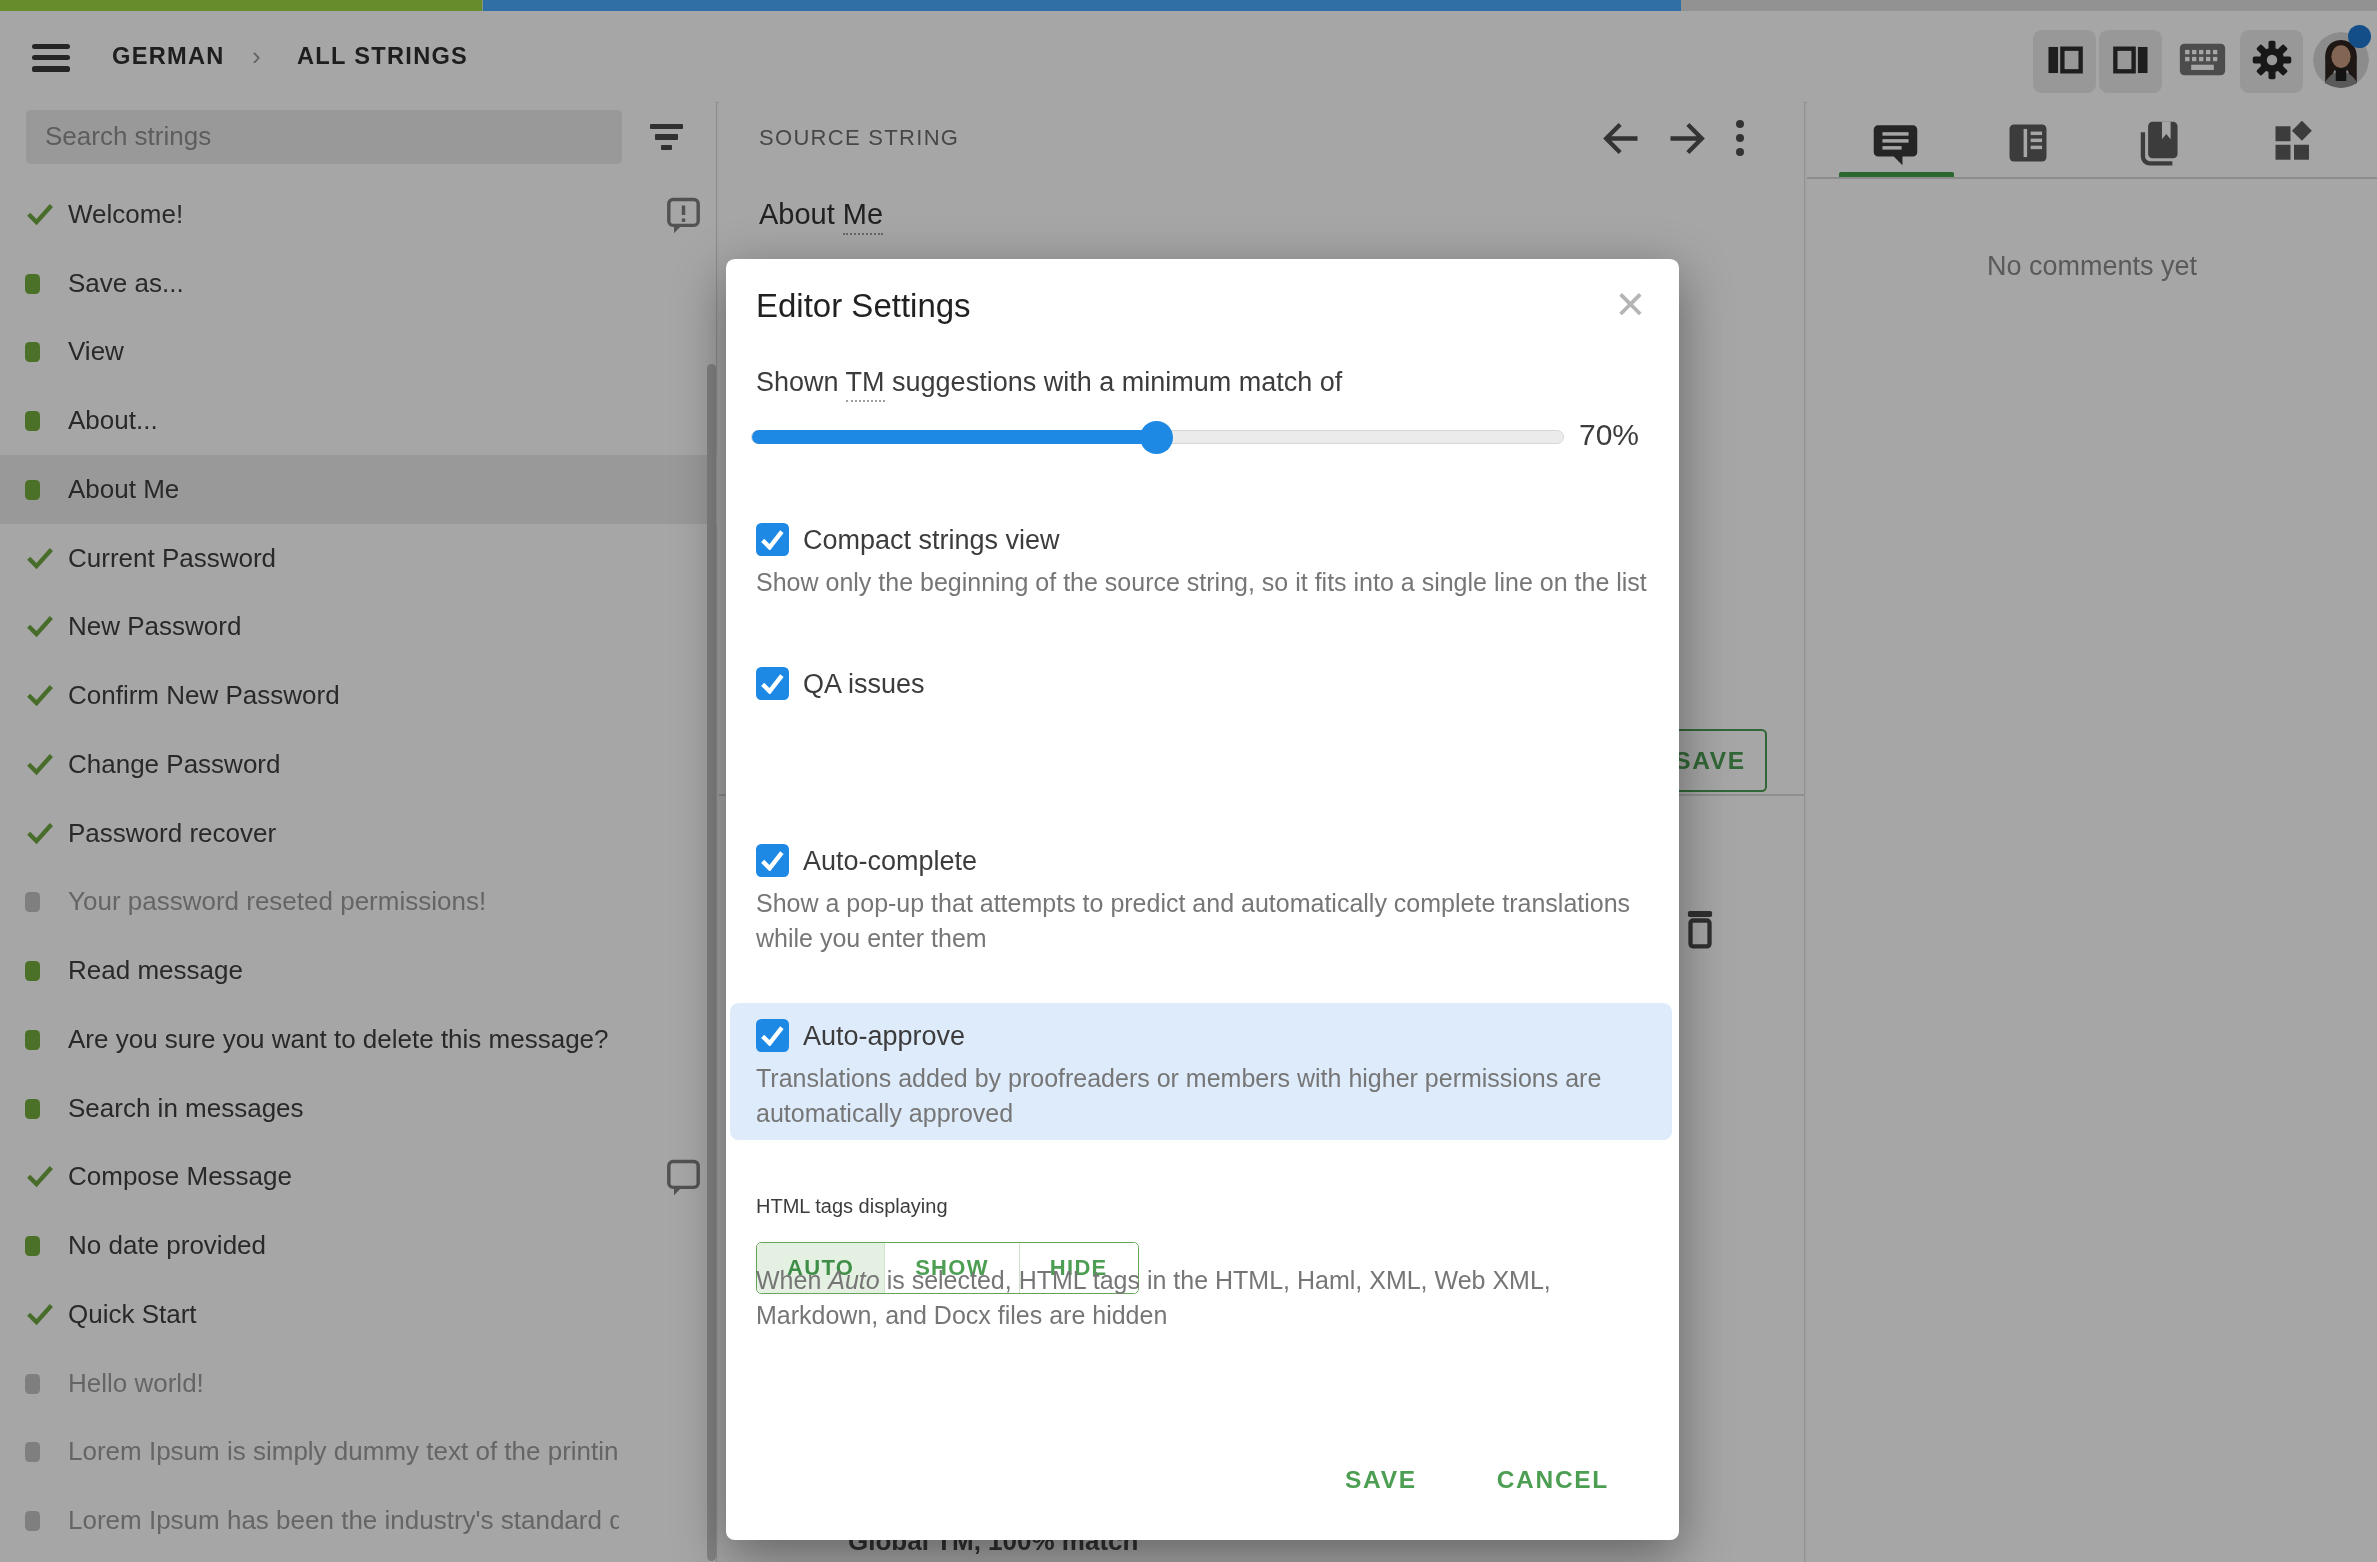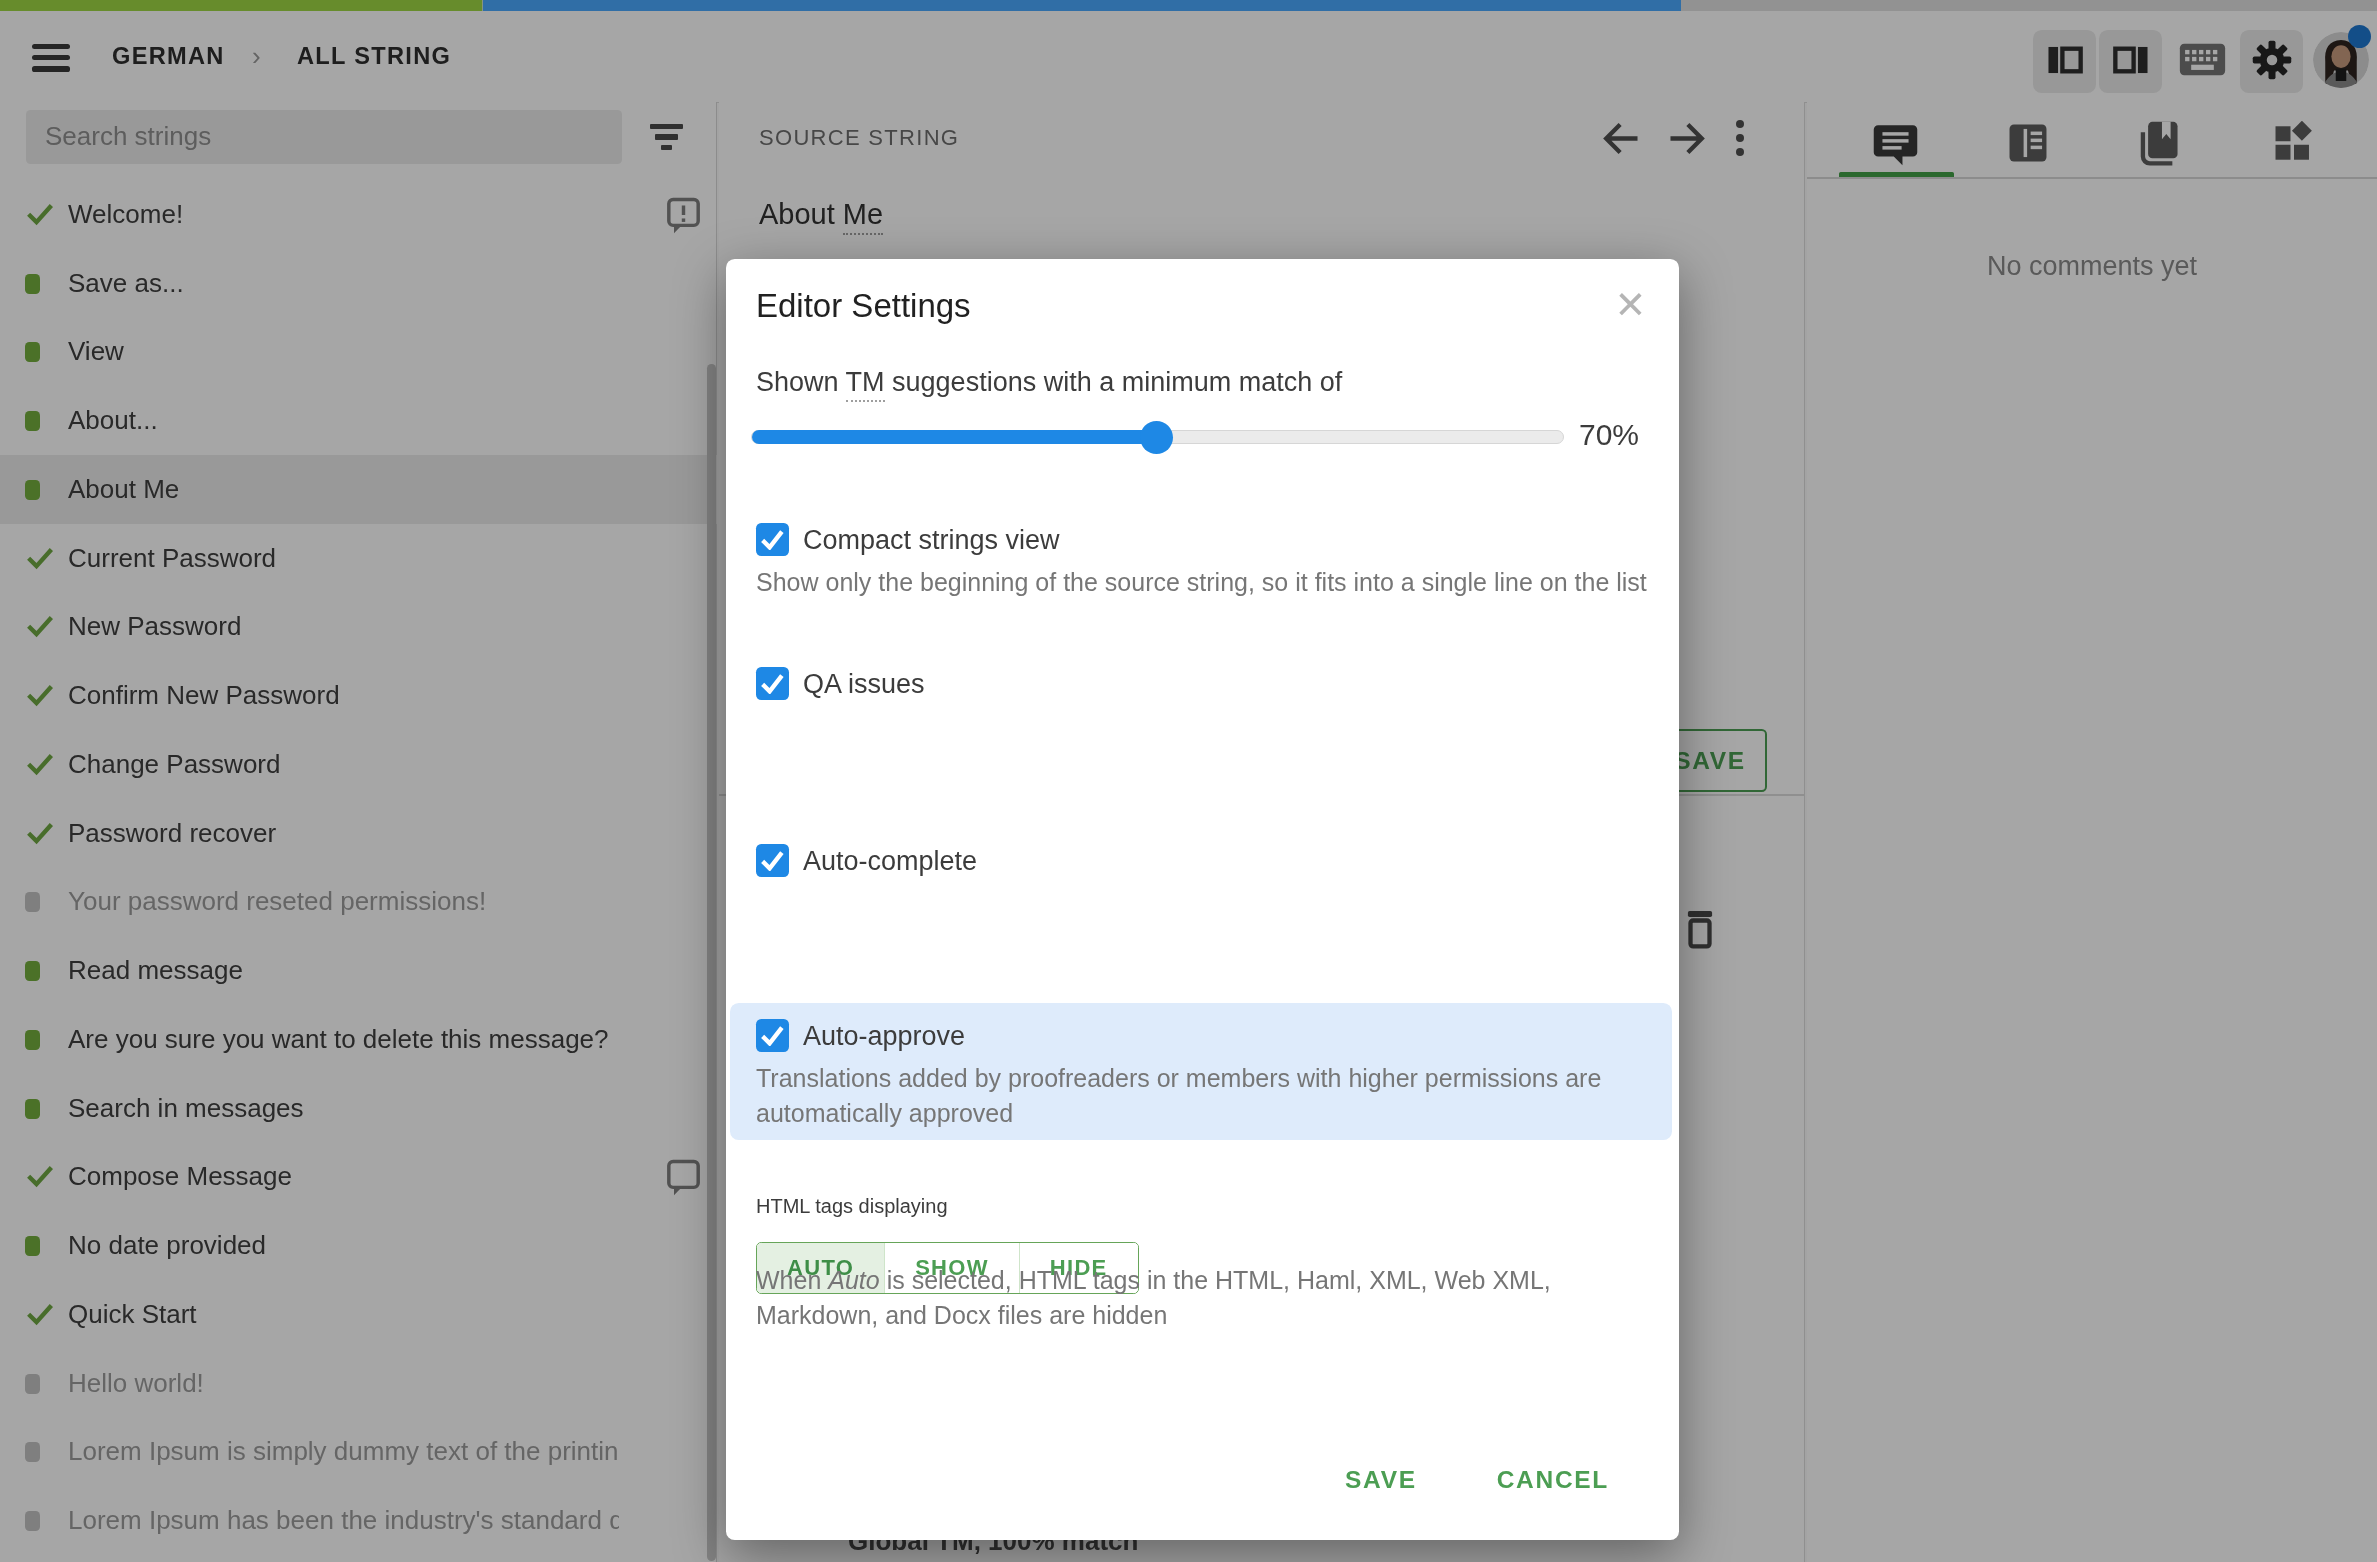--- a/index.html
+++ b/index.html
@@ -103,21 +103,21 @@
   </div>
 
   <div id="topbar">
     <div class="abs" id="hamburger">
         <span></span>
         <span></span>
         <span></span>
       </div>
     <div class="abs crumb" id="crumb1">GERMAN</div>
     <div class="abs crumb" id="crumb-chev">›</div>
-    <div class="abs crumb" id="crumb2">ALL STRING</div>
+    <div class="abs crumb" id="crumb2">ALL STRINGS</div>
 
     <div class="abs iconbtn" style="left:2033px">
       <span>
         <svg width="40" height="40" viewBox="0 0 46 46">
             <rect x="4" y="8" width="11" height="30" fill="#2E2E2E"></rect>
             <rect x="20" y="10" width="21" height="26" fill="none" stroke="#2E2E2E" stroke-width="5"></rect>
           </svg>
       </span>
     </div>
     <div class="abs iconbtn" style="left:2099px">
@@ -441,20 +441,21 @@
       </svg>
     </div>
   <div class="abs opt-label" style="top:410px">QA issues</div>
 
   <div class="abs opt-check" style="top:585px">
       <svg width="24.5" height="21" viewBox="0 0 28 24">
         <path d="M3 13 l8 8 L25 3" stroke="#FFF" stroke-width="5" fill="none"></path>
       </svg>
     </div>
   <div class="abs opt-label" style="top:587px">Auto-complete</div>
+  <div class="abs opt-desc" style="top:627px">Show a pop-up that attempts to predict and automatically complete translations while you enter them</div>
 
   <div class="abs opt-check" style="top:760px">
       <svg width="24.5" height="21" viewBox="0 0 28 24">
         <path d="M3 13 l8 8 L25 3" stroke="#FFF" stroke-width="5" fill="none"></path>
       </svg>
     </div>
   <div class="abs opt-label" style="top:762px">Auto-approve</div>
   <div class="abs opt-desc" style="top:802px; width:875px">Translations added by proofreaders or members with higher permissions are automatically approved</div>
 
   <div class="abs" id="ht-heading">HTML tags displaying</div>

